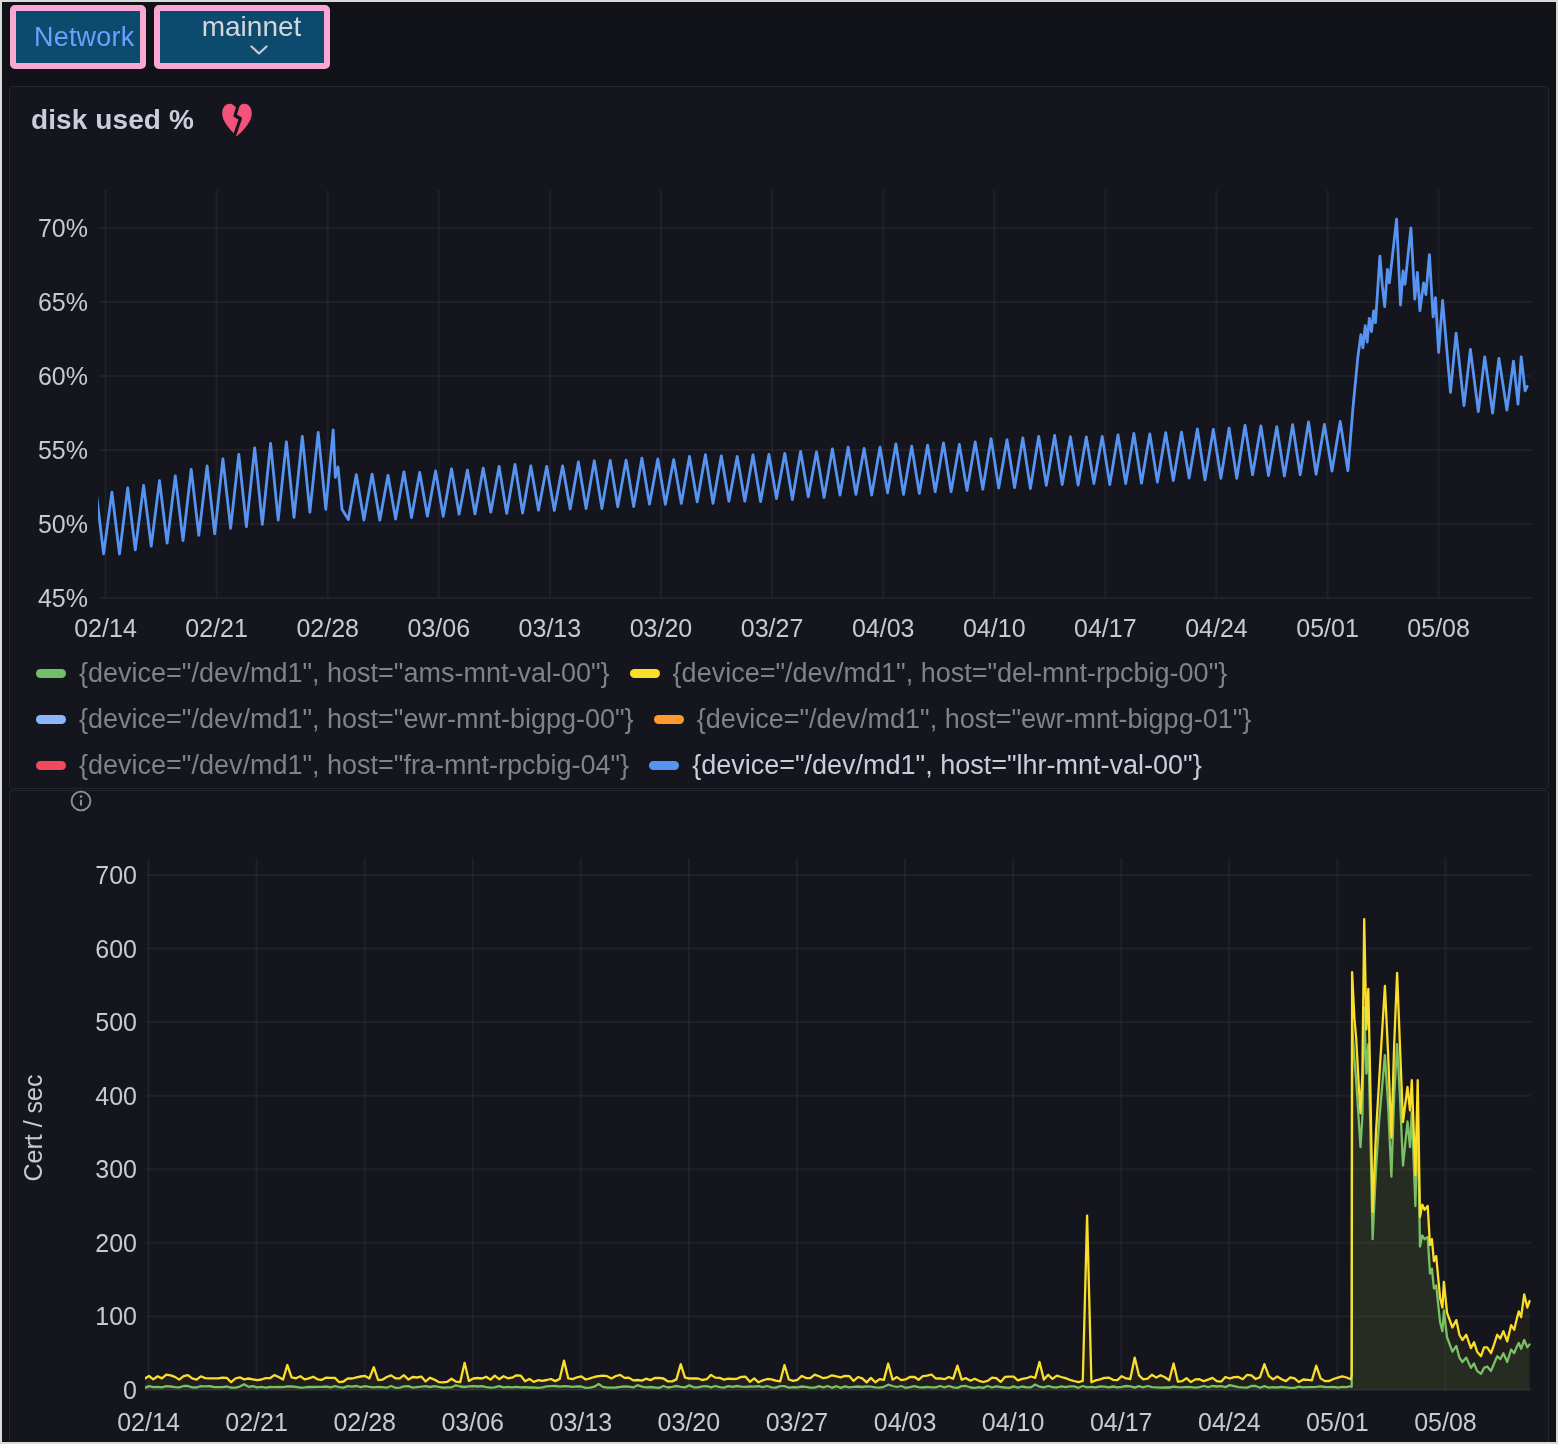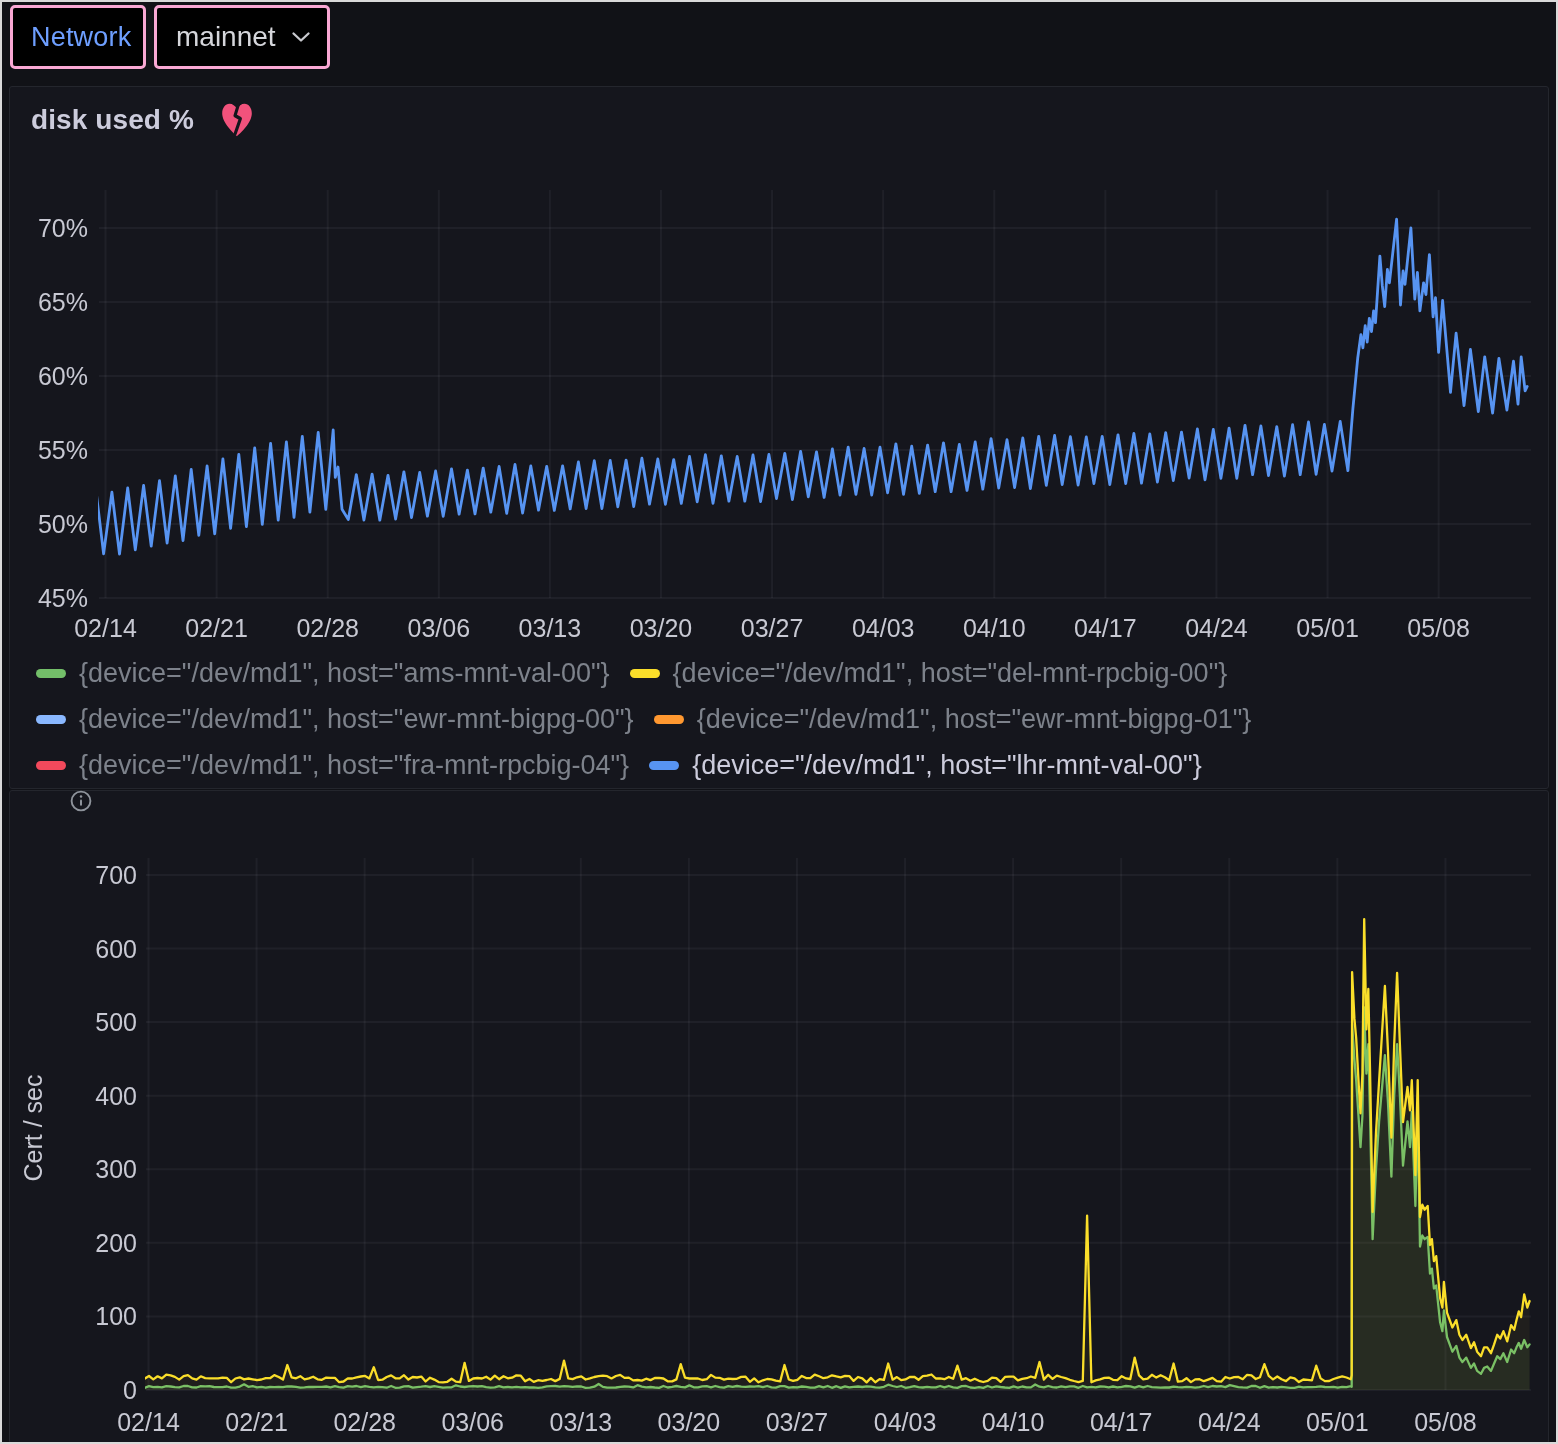--- a/index.html
+++ b/index.html
@@ -8,26 +8,26 @@
   .screen {
     position:relative; width:1558px; height:1444px;
     background:#111217; overflow:hidden;
   }
   .frame-border {
     position:absolute; inset:0; border:2px solid #d9d9d9;
     pointer-events:none; z-index:10;
   }
   .ctrl-box {
     position:absolute; top:5px; height:64px;
-    background:#000000; border:3px solid #f9a8d4; border-radius:5px;
+    background:#0c4a6e; border:6px solid #f9a8d4; border-radius:5px;
     display:flex; align-items:center;
   }
   .ctrl-label { left:10px; width:136px; padding-left:18px; }
   .ctrl-label span { color:#6e9fff; font-size:27px; font-weight:500; letter-spacing:0.2px; }
-  .ctrl-value { left:154px; width:176px; padding-left:19px; }
+  .ctrl-value { left:154px; width:176px; padding-left:19px;flex-direction:column; }
   .ctrl-value span { color:#d5d6db; font-size:28px; font-weight:400; }
   .ctrl-value svg { margin-left:14px; }
   .panel {
     position:absolute; left:9px; width:1540px;
     background:#15161d; border:1px solid #24262d; border-radius:3px;
   }
   .panel1 { top:86px; height:703px; }
   .panel2 { top:790px; height:654px; }
   .panel-header {
     position:absolute; left:21px;

